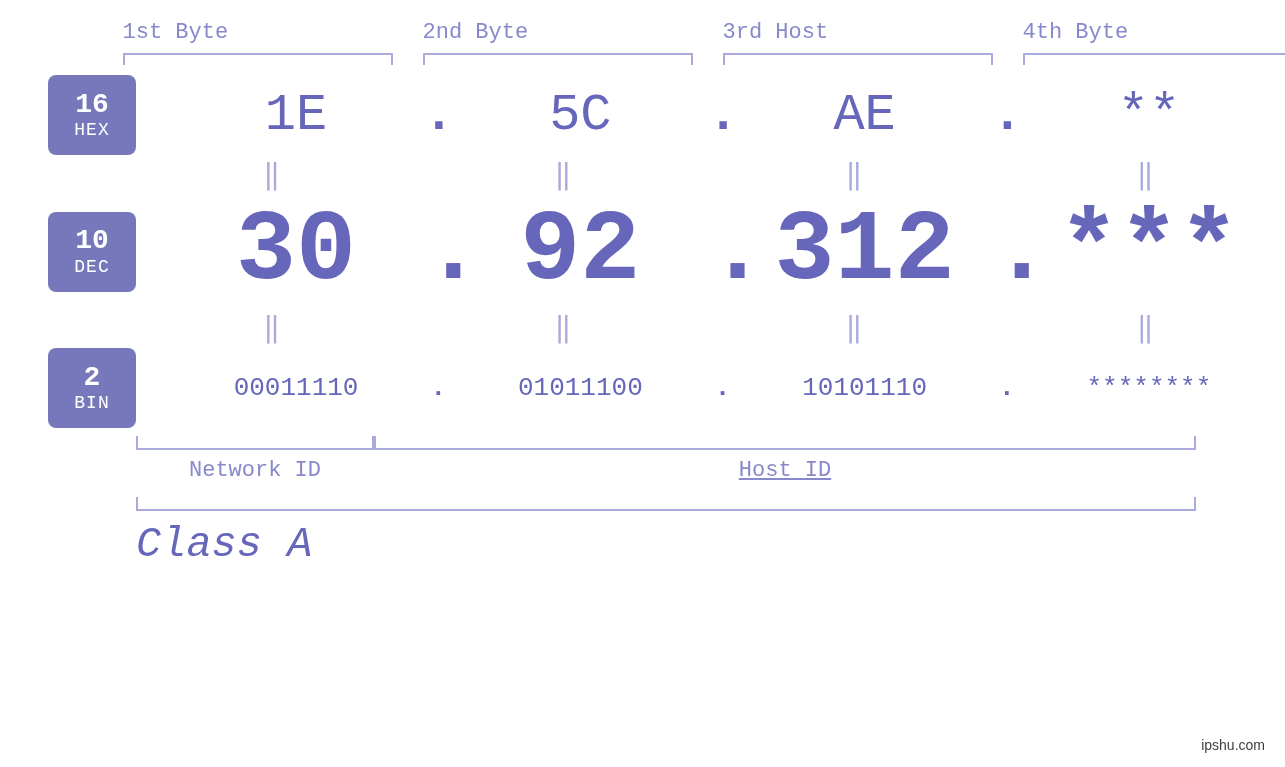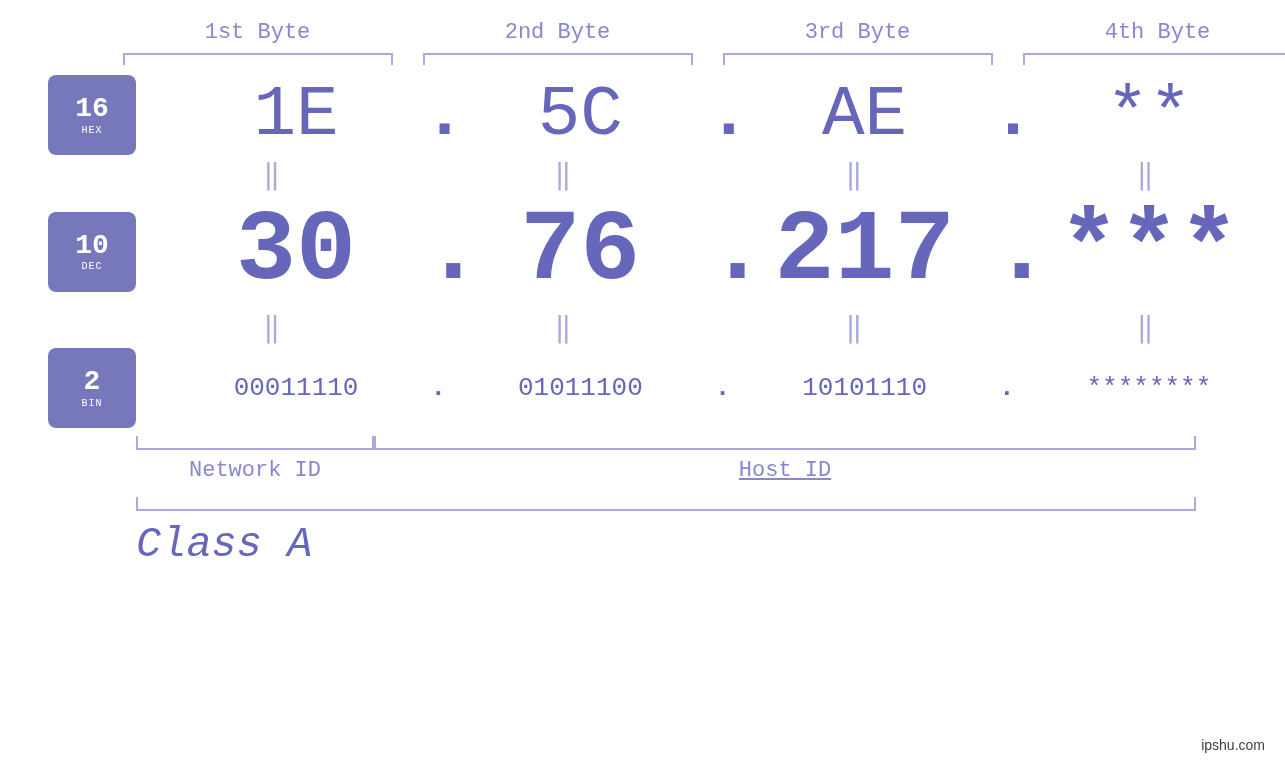--- a/index.html
+++ b/index.html
@@ -28,21 +28,20 @@
     .byte-headers {
       display: flex;
       width: 1200px;
       margin-left: 130px;
       justify-content: space-around;
       margin-bottom: 8px;
     }
 
     .byte-header {
       width: 270px;
-      text-align: center;
       color: #8888cc;
       font-size: 22px;
       font-family: 'Courier New', Courier, monospace;
     }
 
     
     .bracket-top {
       display: flex;
       width: 1200px;
       margin-left: 130px;
@@ -83,21 +82,21 @@
       color: white;
     }
 
     .badge-number {
       font-size: 28px;
       font-weight: bold;
       line-height: 1.1;
     }
 
     .badge-label {
-      font-size: 10px;
+      font-size: 18px;
       font-weight: normal;
       letter-spacing: 1px;
     }
 
     
     .values-area {
       display: flex;
       align-items: center;
       flex: 1;
       justify-content: space-around;
@@ -121,21 +120,21 @@
 
     .dot {
       color: #6666bb;
       font-weight: bold;
       width: 30px;
       text-align: center;
       flex-shrink: 0;
     }
 
     
-    .hex-value { font-size: 71px; }
+    .hex-value { font-size: 52px; }
     
     .dec-value { font-size: 100px; font-weight: bold; }
     
     .bin-value { font-size: 26px; }
 
     
     .equals-row {
       display: flex;
       align-items: center;
       width: 1285px;
@@ -187,21 +186,21 @@
     }
   </style>
 </head>
 <body>
 
 <div class="main-container">
 
   <div class="byte-headers">
     <div class="byte-header">1st Byte</div>
     <div class="byte-header">2nd Byte</div>
-    <div class="byte-header">3rd Byte</div>
+    <div class="byte-header">3rd Host</div>
     <div class="byte-header">4th Byte</div>
   </div>
 
   <div class="bracket-top">
     <div class="bracket-line-top"></div>
     <div class="bracket-line-top"></div>
     <div class="bracket-line-top"></div>
     <div class="bracket-line-top"></div>
   </div>
 
@@ -246,25 +245,25 @@
     <div class="base-badge">
       <span class="badge-number">10</span>
       <span class="badge-label">DEC</span>
     </div>
     <div class="values-area">
       <div class="byte-cell">
         <span class="byte-value dec-value">30</span>
       </div>
       <span class="dot dec-value">.</span>
       <div class="byte-cell">
-        <span class="byte-value dec-value">76</span>
+        <span class="byte-value dec-value">92</span>
       </div>
       <span class="dot dec-value">.</span>
       <div class="byte-cell">
-        <span class="byte-value dec-value">217</span>
+        <span class="byte-value dec-value">312</span>
       </div>
       <span class="dot dec-value">.</span>
       <div class="byte-cell">
         <span class="byte-value dec-value">***</span>
       </div>
     </div>
   </div>
 
   <div class="equals-row">
     <div class="equals-spacer"></div>

